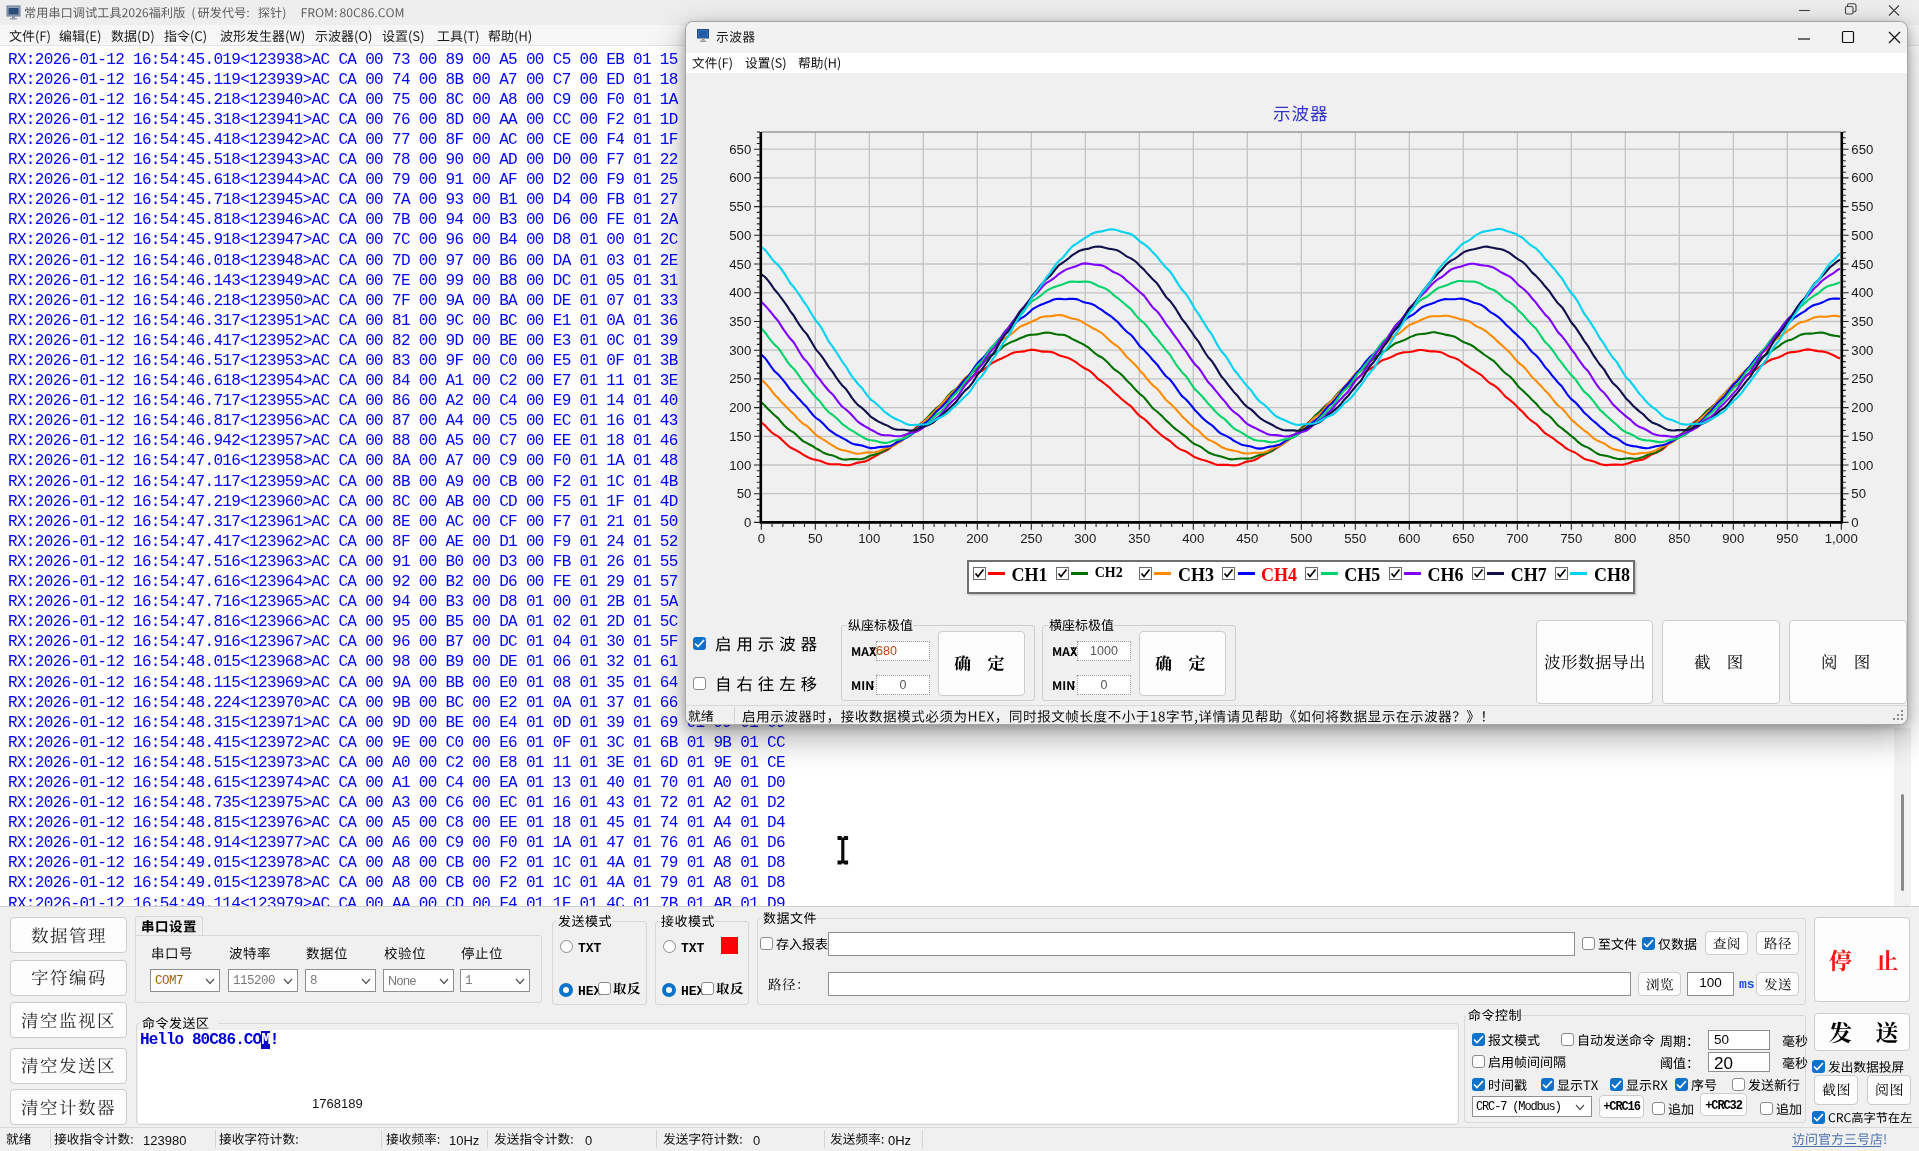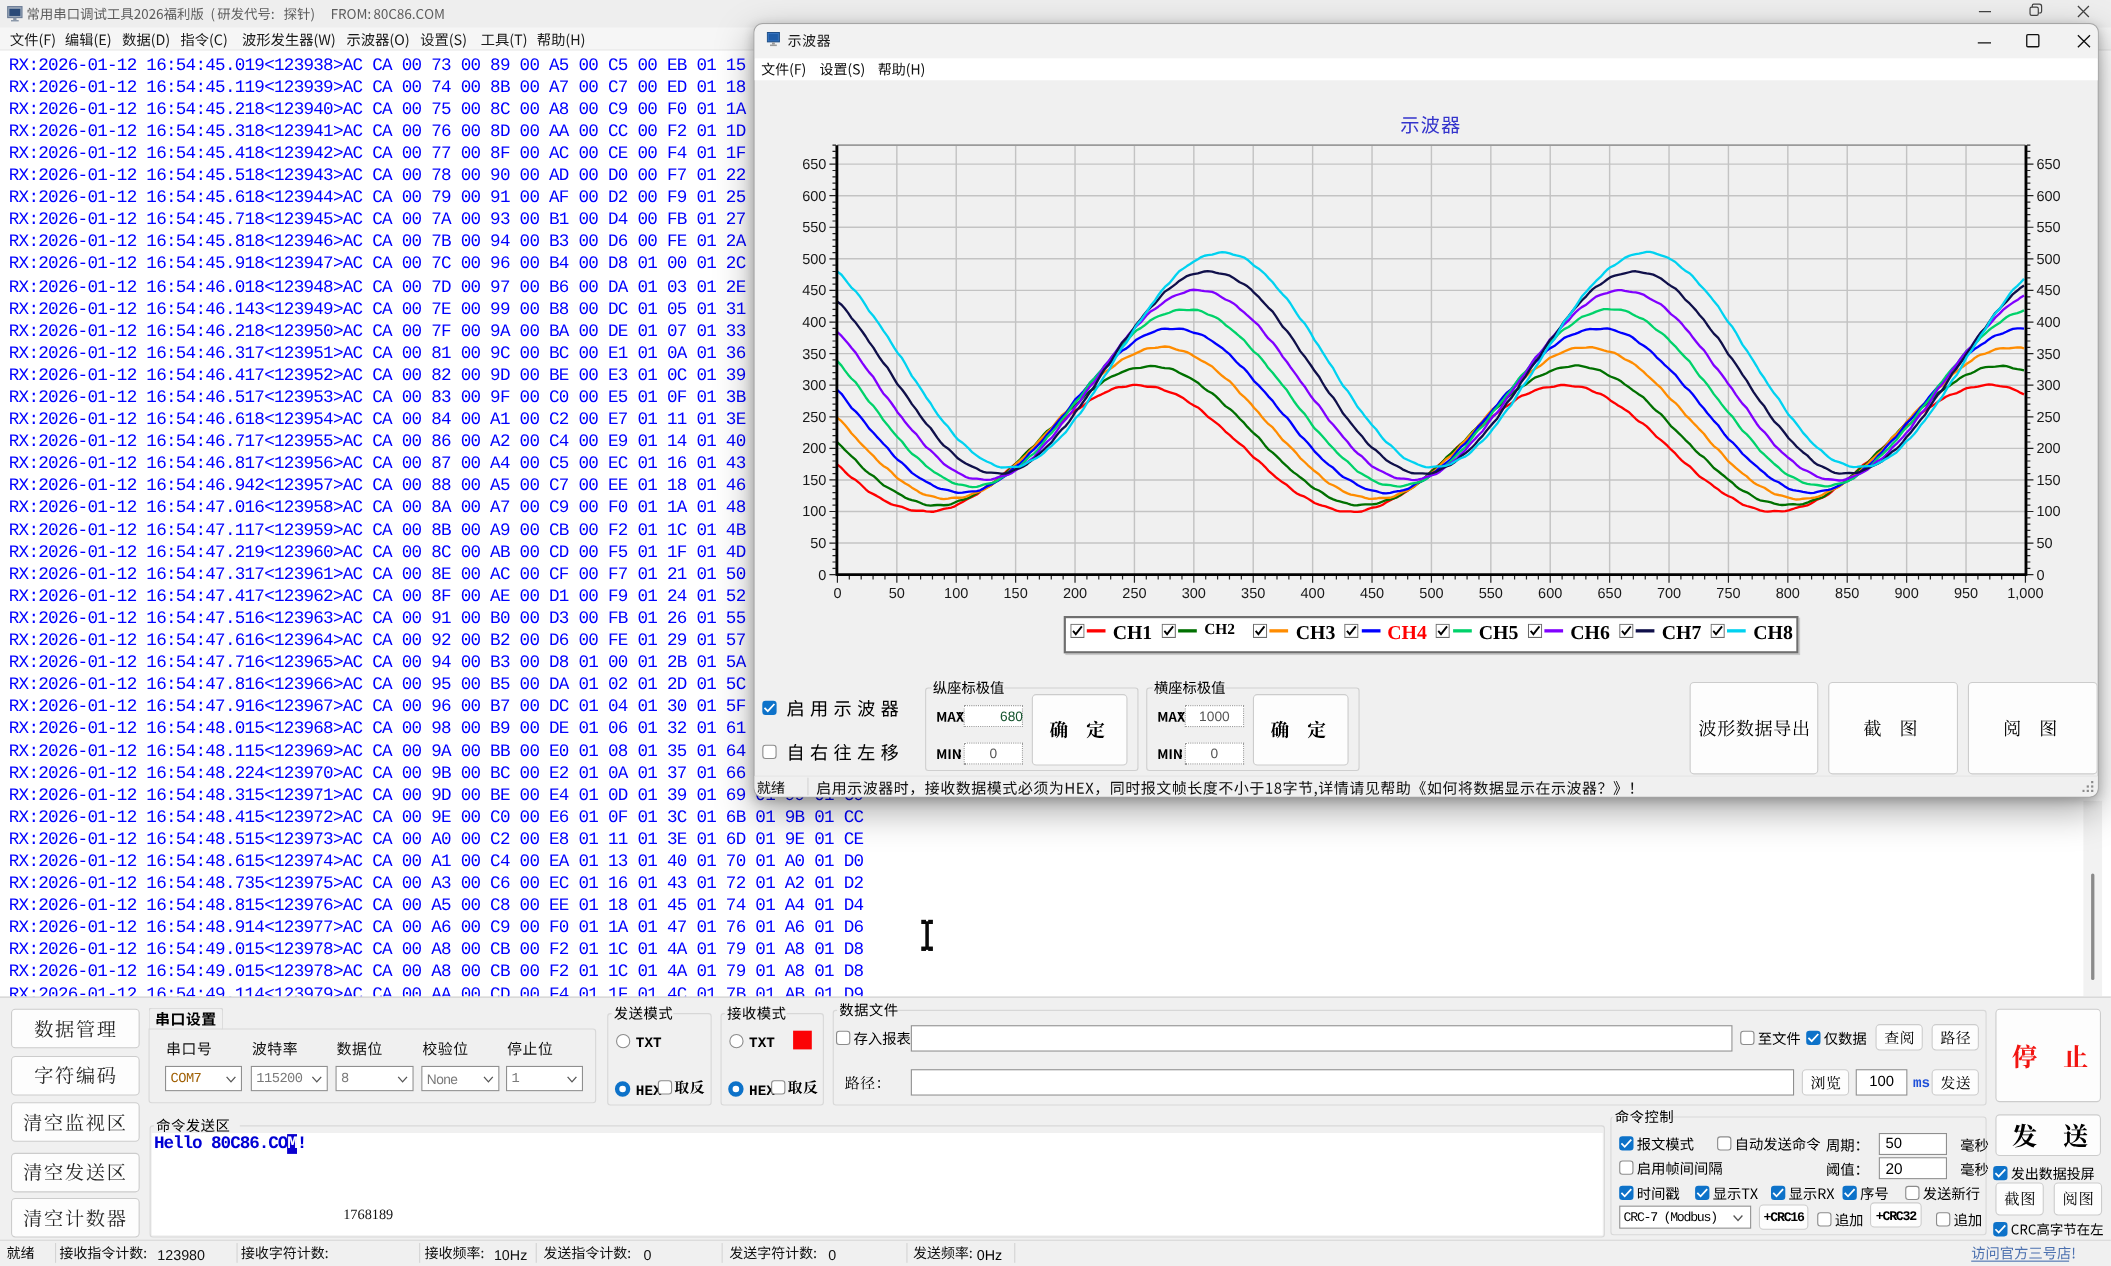--- a/index.html
+++ b/index.html
@@ -170,21 +170,21 @@
     <div class="cbb" style="left:1472.0px;top:1033.0px">
       <svg width="11" height="9">
         <path d="M1 4.5 L4 7.5 L10 1" stroke="#fff" stroke-width="1.6" fill="none"></path>
       </svg>
     </div>
     <div class="cbg" style="left:1561.0px;top:1033.0px"></div>
     <div class="inp" style="left:1708px;top:1030px;width:62px;height:20px;border-color:#8f8f8f"></div>
     <div class="abs" style="left:1714px;top:1032px;font-family:'Liberation Sans';font-size:13.5px;color:#000">50</div>
     <div class="cbg" style="left:1472.0px;top:1055.0px"></div>
     <div class="inp" style="left:1708px;top:1052px;width:62px;height:20px;border-color:#8f8f8f"></div>
-    <div class="abs" style="left:1714px;top:1054px;font-family:'Liberation Sans';font-size:14px;color:#000">20</div>
+    <div class="abs" style="left:1714px;top:1054px;font-family:'Liberation Sans';font-size:17px;color:#000">20</div>
     <div class="cbb" style="left:1472.0px;top:1078.0px">
       <svg width="11" height="9">
         <path d="M1 4.5 L4 7.5 L10 1" stroke="#fff" stroke-width="1.6" fill="none"></path>
       </svg>
     </div>
     <div class="cbb" style="left:1541.0px;top:1078.0px">
       <svg width="11" height="9">
         <path d="M1 4.5 L4 7.5 L10 1" stroke="#fff" stroke-width="1.6" fill="none"></path>
       </svg>
     </div>
@@ -226,21 +226,21 @@
     </div>
     <div id="statusbar" class="abs"></div>
     <div class="sep" style="left:50px;top:1130px;height:18px"></div>
     <div class="sep" style="left:215px;top:1130px;height:18px"></div>
     <div class="sep" style="left:381px;top:1130px;height:18px"></div>
     <div class="sep" style="left:487px;top:1130px;height:18px"></div>
     <div class="sep" style="left:656px;top:1130px;height:18px"></div>
     <div class="sep" style="left:824px;top:1130px;height:18px"></div>
     <div class="sep" style="left:922px;top:1130px;height:18px"></div>
     <div class="abs" style="left:143px;top:1132.5px;font-size:13px;color:#111;font-family:'Liberation Sans'">123980</div>
-    <div class="abs" style="left:312px;top:1096px;font-size:13px;color:#111;font-family:Liberation Serif, serif">1768189</div>
+    <div class="abs" style="left:312px;top:1096px;font-size:13px;color:#111;font-family:Liberation Sans, sans-serif">1768189</div>
     <div class="abs" style="left:449px;top:1132.5px;font-size:13px;color:#111;font-family:'Liberation Sans'">10Hz</div>
     <div class="abs" style="left:585px;top:1132.5px;font-size:13px;color:#111;font-family:'Liberation Sans'">0</div>
     <div class="abs" style="left:753px;top:1132.5px;font-size:13px;color:#111;font-family:'Liberation Sans'">0</div>
     <div class="abs" style="left:888px;top:1132.5px;font-size:13px;color:#000000;font-family:'Liberation Sans'">0Hz</div>
     <div class="abs" style="left:1792px;top:1145.5px;width:89px;height:1px;background:#4a6fae"></div>
     <div id="scope" class="abs"></div>
     <div class="abs" style="left:686px;top:22px;width:1221px;height:31px;background:#f2f2f2;border-radius:8px 8px 0 0"></div>
     <div class="abs" style="left:686px;top:53px;width:1221px;height:20px;background:#fff"></div>
     <svg class="abs" style="left:697px;top:29px" width="13" height="14">
 <rect x="0.5" y="0.5" width="11" height="8.5" fill="#3a77c2" stroke="#1d4d86"></rect>
@@ -373,21 +373,21 @@
     <div class="cbb" style="left:693.0px;top:637.0px">
       <svg width="11" height="9">
         <path d="M1 4.5 L4 7.5 L10 1" stroke="#fff" stroke-width="1.6" fill="none"></path>
       </svg>
     </div>
     <div class="cbg" style="left:693.0px;top:677.0px"></div>
     <div class="grp" style="left:841.0px;top:625px;width:194px;height:76px;border-color:#cfcfcf"></div>
     <div class="abs" style="left:847.0px;top:619px;width:66px;height:12px;background:#f0f0f0"></div>
     <div class="abs" style="left:869.0px;top:644px;font-family:'Liberation Mono';font-weight:bold;font-size:12px;color:#000">:</div>
     <div class="inp" style="left:876.0px;top:641px;width:54px;height:20px;border:1px dotted #9a9a9a"></div>
-    <div class="abs" style="left:876.0px;top:644px;width:54px;text-align:right;font-family:'Liberation Sans';font-size:12.5px;color:#14532d">680</div>
+    <div class="abs" style="left:876.0px;top:644px;width:54px;text-align:left;font-family:'Liberation Sans';font-size:12.5px;color:#c2410c">680</div>
     <div class="abs" style="left:869.0px;top:678px;font-family:'Liberation Mono';font-weight:bold;font-size:12px;color:#000">:</div>
     <div class="inp" style="left:876.0px;top:675px;width:54px;height:20px;border:1px dotted #9a9a9a"></div>
     <div class="abs" style="left:876.0px;top:678px;width:54px;text-align:center;font-family:'Liberation Sans';font-size:12.5px;color:#555">0</div>
     <div class="btn" style="left:938.0px;top:631px;width:87px;height:65px"></div>
     <div class="grp" style="left:1042.0px;top:625px;width:194px;height:76px;border-color:#cfcfcf"></div>
     <div class="abs" style="left:1048.0px;top:619px;width:66px;height:12px;background:#f0f0f0"></div>
     <div class="abs" style="left:1070.0px;top:644px;font-family:'Liberation Mono';font-weight:bold;font-size:12px;color:#000">:</div>
     <div class="inp" style="left:1077.0px;top:641px;width:54px;height:20px;border:1px dotted #9a9a9a"></div>
     <div class="abs" style="left:1077.0px;top:644px;width:54px;text-align:center;font-family:'Liberation Sans';font-size:12.5px;color:#555">1000</div>
     <div class="abs" style="left:1070.0px;top:678px;font-family:'Liberation Mono';font-weight:bold;font-size:12px;color:#000">:</div>

